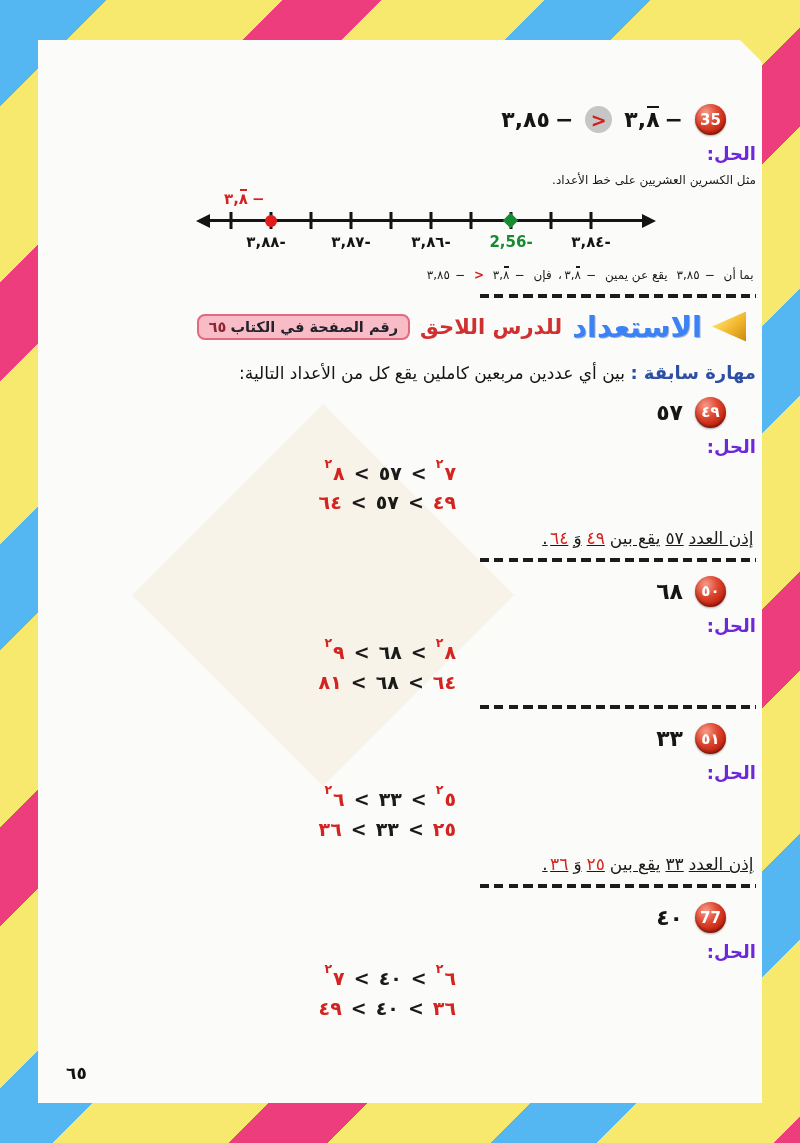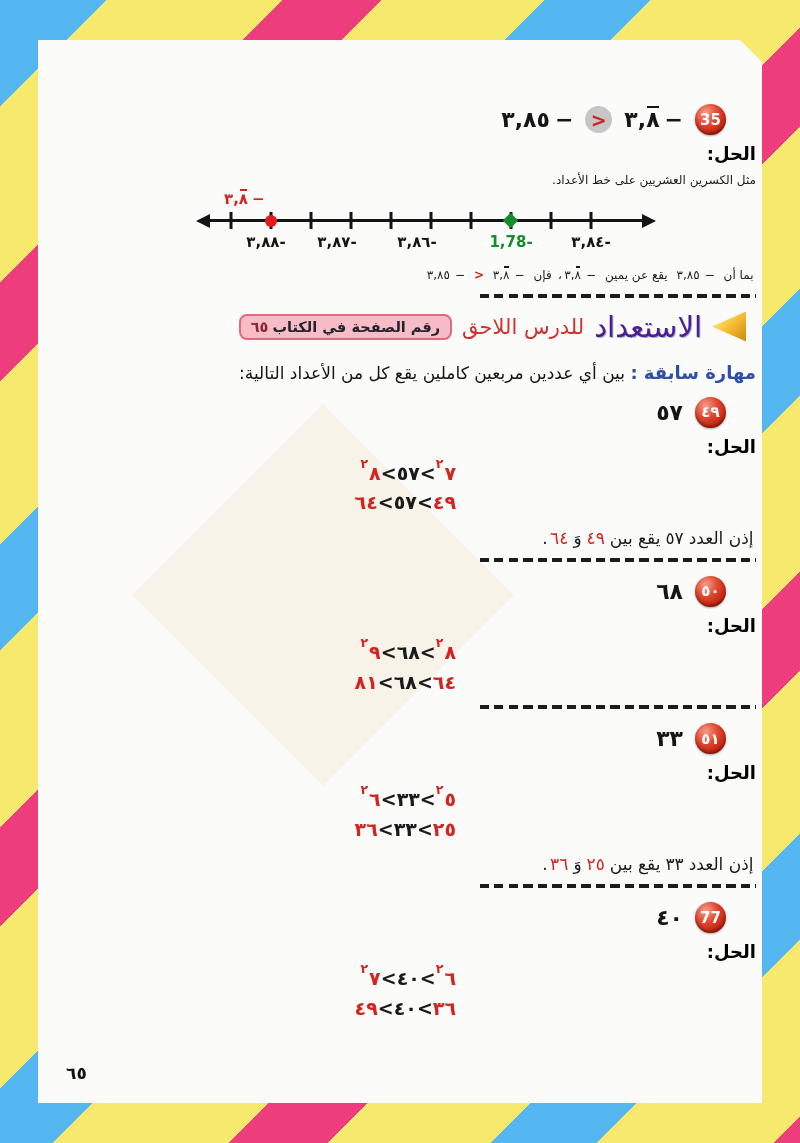--- a/index.html
+++ b/index.html
@@ -20,21 +20,21 @@
     color:#fff;font-weight:bold;font-size:15px;display:flex;align-items:center;justify-content:center;
     box-shadow:inset 0 -2px 3px rgba(0,0,0,.35),0 1px 2px rgba(0,0,0,.35);}
   .prob-row{display:flex;align-items:center;gap:12px;margin:14px 30px 2px 0;
     font-size:22px;font-weight:bold;color:#151515;}
   .op-circle{width:27px;height:27px;border-radius:50%;background:#c6c6c6;flex:0 0 auto;
     color:#d01f1f;font-weight:bold;font-size:19px;display:flex;align-items:center;justify-content:center;direction:ltr;}
   .unit{direction:ltr;display:inline-block;white-space:nowrap;}
   .unit .minus{margin-left:5px;}
   .ov{position:relative;display:inline-block;}
   .ov::after{content:"";position:absolute;left:1px;right:1px;top:-1px;border-top:2.2px solid currentColor;}
-  .sol{color:#000000;font-weight:bold;font-size:18px;margin:8px 0 2px 0;}
+  .sol{color:#6d28d9;font-weight:bold;font-size:18px;margin:8px 0 2px 0;}
   .txt{color:#1a1a1a;font-size:12px;margin:8px 0 2px 0;line-height:1.4;}
   .tok{padding:0 2.5px;}
   .red{color:#d42420;}
   
   .nl{position:relative;width:460px;height:64px;margin:6px 100px 0 auto;}
   .nl-line{position:absolute;left:10px;right:10px;top:24px;height:3.5px;background:#141414;}
   .nl-arrow-l{position:absolute;left:0;top:19px;width:0;height:0;
     border-top:7px solid transparent;border-bottom:7px solid transparent;border-right:14px solid #141414;}
   .nl-arrow-r{position:absolute;right:0;top:19px;width:0;height:0;
     border-top:7px solid transparent;border-bottom:7px solid transparent;border-left:14px solid #141414;}
@@ -46,32 +46,32 @@
   .nl-label{position:absolute;direction:ltr;top:38px;transform:translateX(-50%);
     font-size:15px;font-weight:bold;color:#141414;white-space:nowrap;}
   .nl-label.green{color:#168c30;}
   .dashes{height:4px;width:276px;margin:10px 0 4px auto;
     background:repeating-linear-gradient(90deg,#1c1c1c 0 9px,transparent 9px 14.5px);}
   
   .prep{display:flex;align-items:center;gap:10px;margin:12px 10px 2px 0;}
   .tri{width:34px;height:30px;flex:0 0 auto;
     background:linear-gradient(135deg,#ffe066 20%,#f0b32a 60%,#c88a10 100%);
     clip-path:polygon(100% 0,100% 100%,0 50%);}
-  .title-main{color:#4c1d95;font-weight:normal;font-size:29px;text-shadow:1px 1px 0 rgba(20,35,90,.35);}
-  .title-sub{color:#d03030;font-weight:normal;font-size:21px;}
+  .title-main{color:#3b82f6;font-weight:bold;font-size:29px;text-shadow:1px 1px 0 rgba(20,35,90,.35);}
+  .title-sub{color:#d03030;font-weight:bold;font-size:21px;}
   .badge{background:#f8bcc6;border:2px solid #e2697f;border-radius:8px;padding:3px 10px;
     font-size:14.5px;font-weight:bold;color:#23232d;white-space:nowrap;}
   .badge .num{color:#8b2433;padding-right:4px;}
   .skill{font-size:17px;color:#141414;margin:18px 0 2px 0;}
   .skill .lbl{color:#2e4fa3;font-weight:bold;font-size:18px;}
   
-  .math{direction:ltr;display:flex;align-items:center;width:fit-content;
+  .math{direction:ltr;display:flex;align-items:center;gap:9px;width:fit-content;
     margin:4px 300px 4px auto;font-size:19px;font-weight:600;color:#1a1a1a;line-height:1.35;}
   .math .sup{font-size:12.5px;vertical-align:6px;position:relative;top:-6px;margin-right:1px;font-weight:bold;}
-  .concl{font-size:17px;color:#1a1a1a;margin:12px 0 2px 0;}
+  .concl{font-size:17px;color:#1a1a1a;margin:12px 0 2px 0;text-decoration:underline;}
   .pagenum{position:absolute;z-index:1;left:28px;bottom:20px;font-size:17px;font-weight:bold;color:#111;}
 </style>
 </head>
 <body>
 
 <div class="frame">
   <div class="page">
     <div class="watermark"></div>
     <div class="content">
 
@@ -97,23 +97,23 @@
         <div class="tick" style="left:155px"></div>
         <div class="tick" style="left:195px"></div>
         <div class="tick" style="left:235px"></div>
         <div class="tick" style="left:275px"></div>
         <div class="tick" style="left:315px"></div>
         <div class="tick" style="left:355px"></div>
         <div class="tick" style="left:395px"></div>
         <div class="nl-dot"></div>
         <div class="nl-diamond"></div>
         <div class="nl-label" style="left:70px">٣,٨٨-</div>
-        <div class="nl-label" style="left:141px">٣,٨٧-</div>
-        <div class="nl-label" style="left:221px">٣,٨٦-</div>
-        <div class="nl-label green" style="left:315px">1,78-</div>
+        <div class="nl-label" style="left:155px">٣,٨٧-</div>
+        <div class="nl-label" style="left:235px">٣,٨٦-</div>
+        <div class="nl-label green" style="left:315px">2,56-</div>
         <div class="nl-label" style="left:395px">٣,٨٤-</div>
       </div>
 
       <div class="txt">
         <span class="tok">بما أن</span>
         <span class="unit tok"><span>٣,٨٥</span><span class="minus">−</span></span>
         <span class="tok">يقع عن يمين</span>
         <span class="unit tok"><span>٣,</span><span class="ov">٨</span><span class="minus">−</span></span><span>،</span>
         <span class="tok">فإن</span>
         <span class="unit tok"><span>٣,</span><span class="ov">٨</span><span class="minus">−</span></span>

